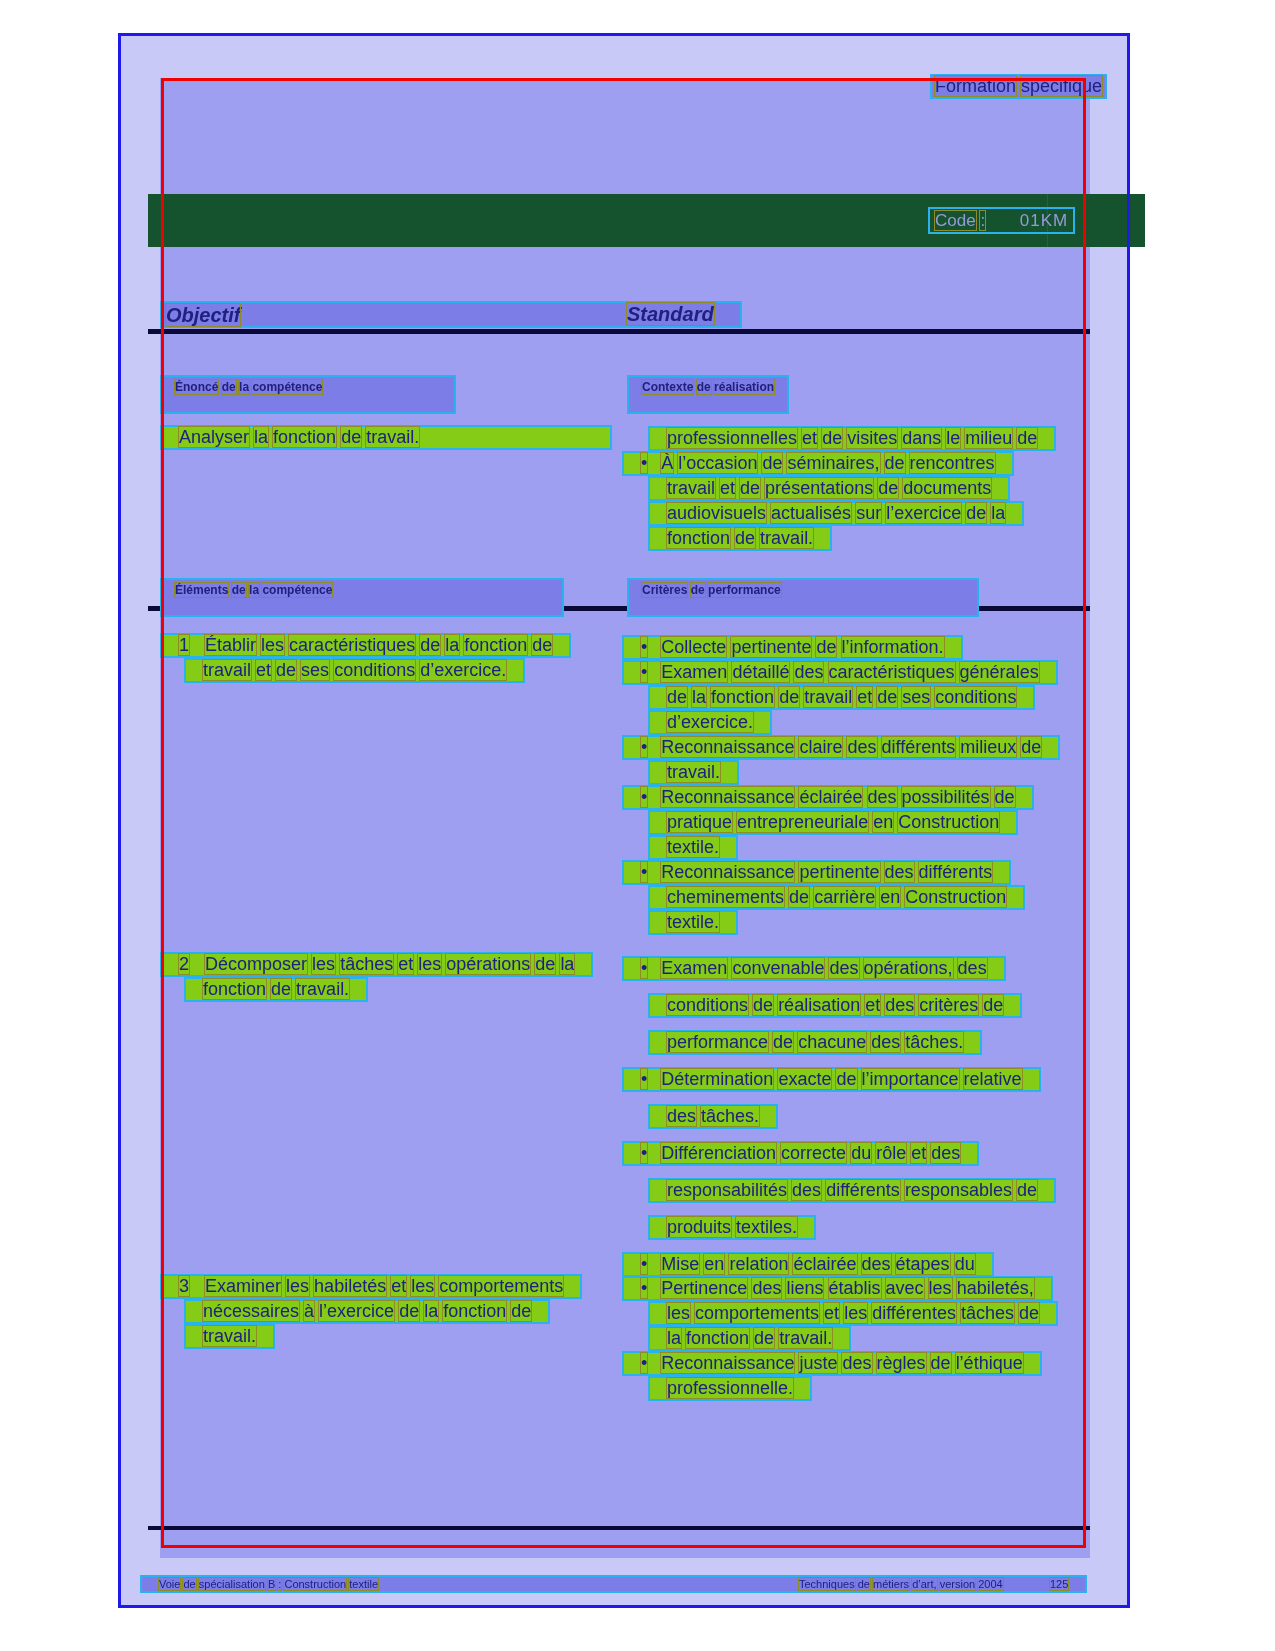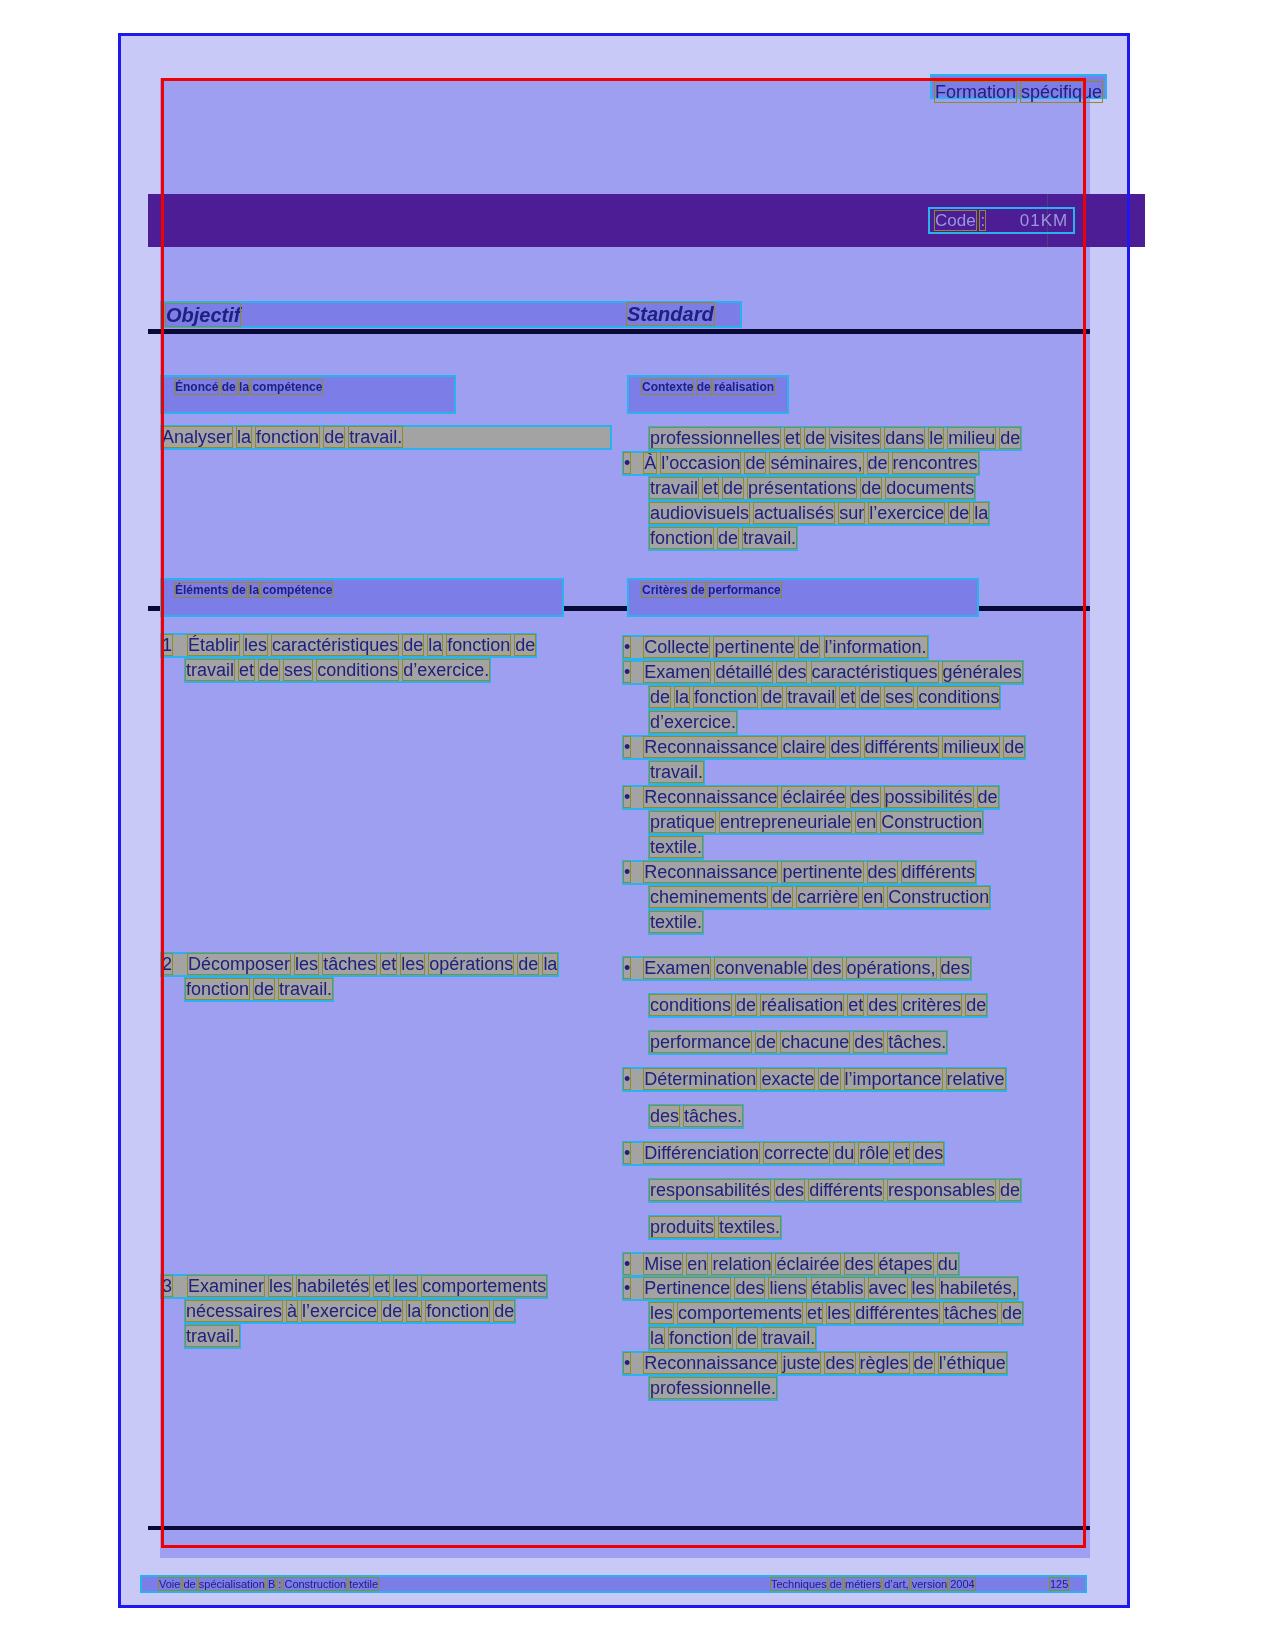--- a/index.html
+++ b/index.html
@@ -1,70 +1,70 @@
 <!DOCTYPE html>
 <html><head>
 <meta charset="utf-8">
 <style>
   html,body{margin:0;padding:0;background:#ffffff;}
   .canvas{position:relative;width:1275px;height:1651px;background:#ffffff;
           font-family:"Liberation Sans","DejaVu Sans",sans-serif;overflow:hidden;}
   .page-bg{position:absolute;left:121px;top:36px;width:1006px;height:1569px;background:#c9c9f8;z-index:0;}
   .content-bg{position:absolute;left:160px;top:78px;width:930px;height:1480px;background:#9f9ff1;z-index:1;}
 
-  .navy-bar{position:absolute;left:148px;top:194px;width:997px;height:53px;background:#4c1d95;z-index:2;}
+  .navy-bar{position:absolute;left:148px;top:194px;width:997px;height:53px;background:#14532d;z-index:2;}
   .bar-artifact{position:absolute;left:899px;top:0;width:1px;height:53px;background:#44447e;}
   .code-strip{position:absolute;left:780px;top:13px;height:27px;border:2px solid #29b2ee;
               color:#9898dc;font-size:17px;line-height:23px;padding:0 5px;box-sizing:border-box;white-space:nowrap;}
   .code-strip .w{outline:1px solid #8f8b25;}
   .code-val{margin-left:30px;letter-spacing:1px;}
 
   .rule{position:absolute;left:148px;width:942px;background:#0a0a38;z-index:4;}
   #rule1{top:329px;height:5px;}
   #rule2{top:606px;height:5px;}
   #rule3{top:1526px;height:4px;}
 
   .strip{background:#7d7de7;border:2px solid #29b2ee;box-sizing:border-box;color:#20207e;}
   .w{outline:1px solid #8f8b25;}
   .dot{margin-right:9px;}
 
   .corner{position:absolute;left:930px;top:74px;height:25px;font-size:18px;line-height:19px;
-          padding:7px 3px;white-space:nowrap;z-index:5;}
+          padding:1px 3px;white-space:nowrap;z-index:5;}
 
   .row-head{position:absolute;left:160px;top:301px;width:582px;height:27px;z-index:5;
             font-size:20px;font-weight:bold;font-style:italic;line-height:21px;padding:2px 4px;}
   .row-head .right-pos{position:absolute;left:465px;top:1px;}
 
   .hstrip{position:absolute;height:39px;font-size:12px;font-weight:bold;line-height:19px;
           padding:1px 13px;white-space:nowrap;z-index:5;}
   #enonce-h{left:160px;top:375px;min-width:296px;}
   #contexte-h{left:627px;top:375px;}
   #elements-h{left:160px;top:578px;min-width:404px;}
   #criteres-h{left:627px;top:578px;min-width:352px;}
 
   .sec{position:absolute;display:flex;flex-direction:column;align-items:flex-start;z-index:5;}
-  .line{background:#a3a3a3;border:2px solid #29b2ee;box-sizing:border-box;color:#20207e;
-        font-size:18px;line-height:19px;padding:1px 0;white-space:nowrap;height:25px;}
+  .line{background:#84cc16;border:2px solid #29b2ee;box-sizing:border-box;color:#20207e;
+        font-size:18px;line-height:19px;padding:1px 17px;white-space:nowrap;height:25px;}
   .line.c{margin-left:24px;}
   .rcol .line.c{margin-left:26px;}
   .line.n .w:first-child{margin-right:11px;}
   .minw-analyser .line{min-width:452px;}
 
   #enonce-lines{left:160px;top:425px;}
   #contexte-lines{left:622px;top:426px;}
   #l-item1{left:160px;top:633px;}
   #r-item1{left:622px;top:635px;justify-content:center;}
   #l-item2{left:160px;top:952px;}
   #r-item2{left:622px;top:956px;gap:12px;}
   #l-item3{left:160px;top:1274px;}
   #r-item3{left:622px;top:1276px;}
 
   .footer-strip{position:absolute;left:140px;top:1537px;width:947px;height:18px;
                 font-size:11px;line-height:12px;padding:1px 17px;z-index:5;white-space:nowrap;margin-top:38px;}
-  .f-right{position:absolute;left:629px;top:1px;text-align:right;}
+  .f-right{position:absolute;left:657px;top:1px;text-align:right;}
   .f-page{position:absolute;left:908px;top:1px;}
 
   .red-rect{position:absolute;left:161px;top:78px;width:925px;height:1470px;
             border:3px solid #f00000;box-sizing:border-box;z-index:30;pointer-events:none;}
   .page-border{position:absolute;left:118px;top:33px;width:1012px;height:1575px;
                border:3px solid #2019ee;box-sizing:border-box;z-index:40;pointer-events:none;}
 </style>
 </head>
 <body>
 

